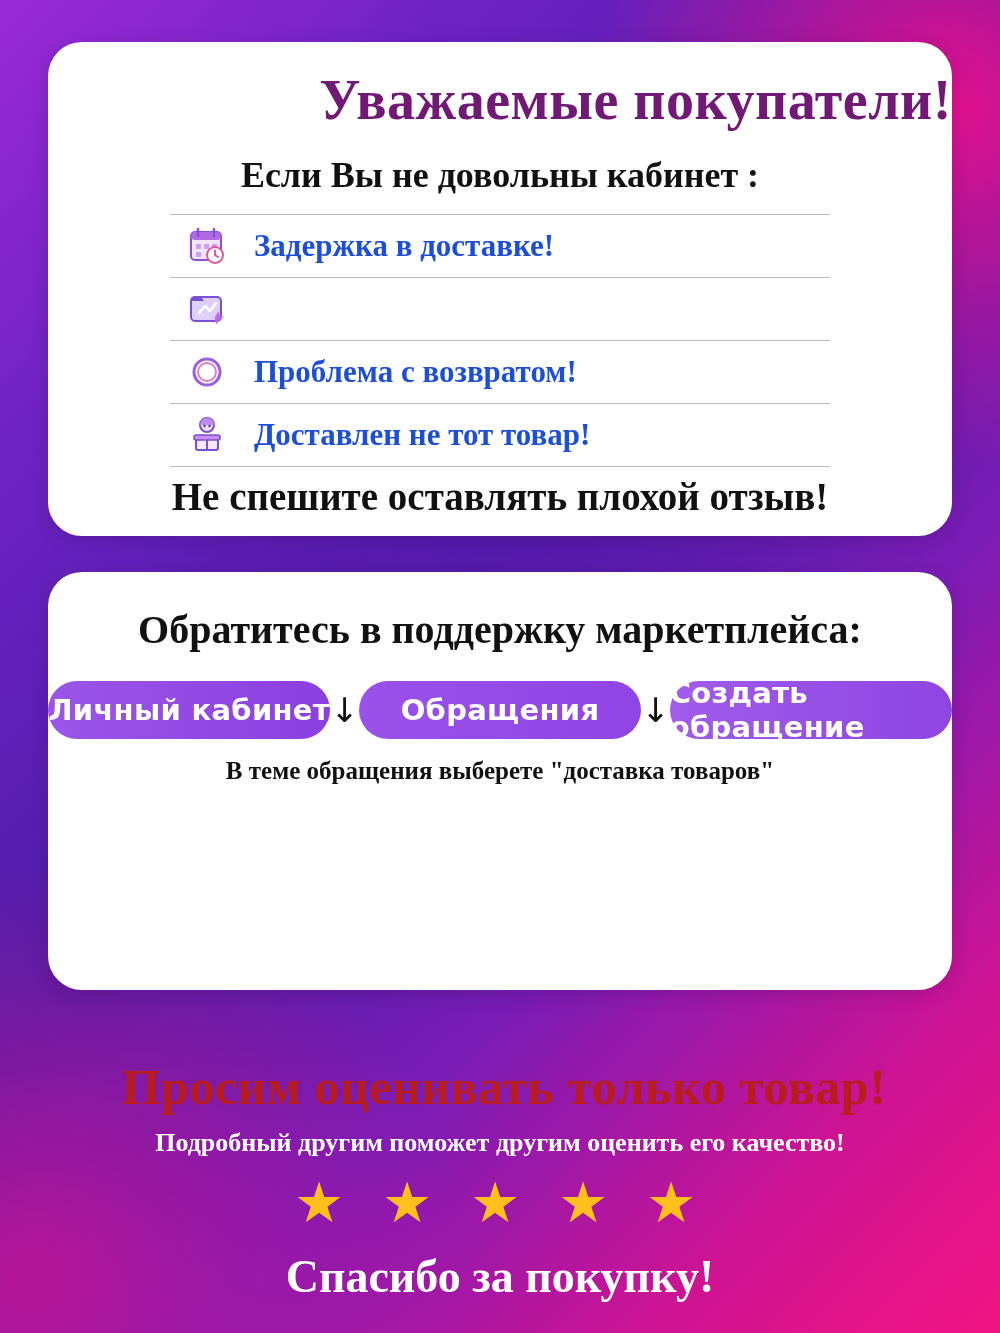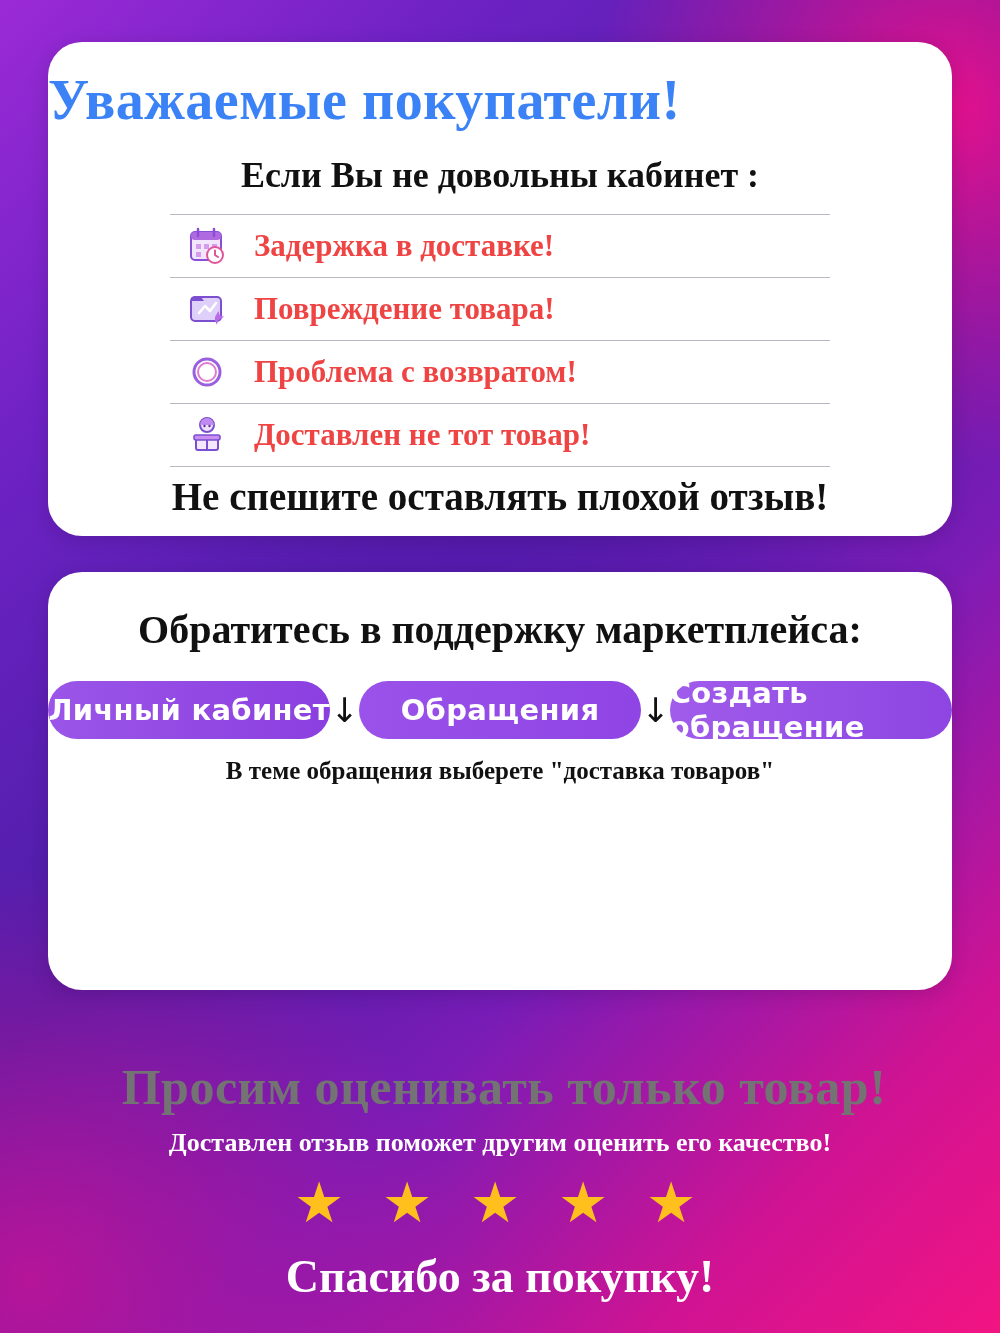--- a/index.html
+++ b/index.html
@@ -35,24 +35,24 @@
     box-shadow: 0 4px 18px rgba(40,0,60,0.18);
   }
   
   #card-top {
     left: 48px;
     top: 42px;
     width: 904px;
     height: 494px;
   }
   .headline {
-    text-align: left;
+    text-align: right;
     font-size: 56px;
     font-weight: 700;
-    color: #3b82f6;
+    color: #701a75;
     margin-top: 26px;
     letter-spacing: 0.5px;
   }
   .subhead {
     text-align: center;
     font-size: 36px;
     font-weight: 700;
     color: #111;
     margin-top: 22px;
   }
@@ -70,21 +70,21 @@
   .reason-icon {
     width: 74px;
     display: flex;
     align-items: center;
     justify-content: center;
     flex: 0 0 74px;
   }
   .reason-text {
     font-size: 31px;
     font-weight: 700;
-    color: #ef4444;
+    color: #1d4ed8;
     padding-left: 10px;
     white-space: nowrap;
   }
   .closing {
     text-align: center;
     font-size: 39px;
     font-weight: 700;
     color: #111;
     margin-top: 7px;
   }
@@ -142,21 +142,21 @@
   .footer {
     position: absolute;
     left: 0;
     top: 1058px;
     width: 1000px;
     text-align: center;
   }
   .footer-title {
     font-size: 50px;
     font-weight: 700;
-    color: #737373;
+    color: #b91c1c;
     letter-spacing: 0.5px;
     padding-left: 8px;
   }
   .footer-sub {
     font-size: 26px;
     font-weight: 700;
     color: #ffffff;
     margin-top: 12px;
   }
   .stars {
@@ -206,21 +206,20 @@
 
       <div class="reason-row">
         <span class="reason-icon">
           <svg width="44" height="44" viewBox="0 0 44 44">
             <rect x="6" y="10" width="30" height="24" rx="4" fill="#ded0fb" stroke="#7b4fd0" stroke-width="2"></rect>
             <path d="M6 14 L6 12 A2 2 0 0 1 8 10 L16 10 L19 14 Z" fill="#7b4fd0"></path>
             <path d="M14 26 L20 19 L25 24 L31 16" stroke="#ffffff" stroke-width="2.5" fill="none" stroke-linecap="round" stroke-linejoin="round"></path>
             <path d="M30 30 l3.5 -6 l1.2 4.6 l4.4 1.2 l-6 3.4 l-1.2 4.5 l-1.9 -4.1 Z" fill="#b86ae8"></path>
           </svg>
         </span>
-        <span class="reason-text">Повреждение товара!</span>
       </div>
 
       <div class="reason-row">
         <span class="reason-icon">
           <svg width="44" height="44" viewBox="0 0 44 44">
             <circle cx="22" cy="22" r="13" fill="#ffffff" stroke="#9a5fe0" stroke-width="3"></circle>
             <circle cx="22" cy="22" r="9" fill="none" stroke="#e07ad0" stroke-width="2"></circle>
           </svg>
         </span>
         <span class="reason-text">Проблема с возвратом!</span>
@@ -255,18 +254,18 @@
       <div class="pill pill-2">Обращения</div>
       <div class="arrow">↓</div>
       <div class="pill pill-3">Создать обращение</div>
     </div>
 
     <div class="support-note">В теме обращения выберете "доставка товаров"</div>
   </div>
 
   <div class="footer">
     <div class="footer-title">Просим оценивать только товар!</div>
-    <div class="footer-sub">Доставлен отзыв поможет другим оценить его качество!</div>
+    <div class="footer-sub">Подробный другим поможет другим оценить его качество!</div>
     <div class="stars">★ ★ ★ ★ ★</div>
     <div class="footer-thanks">Спасибо за покупку!</div>
   </div>
 
 </div>
 
 </body></html>

